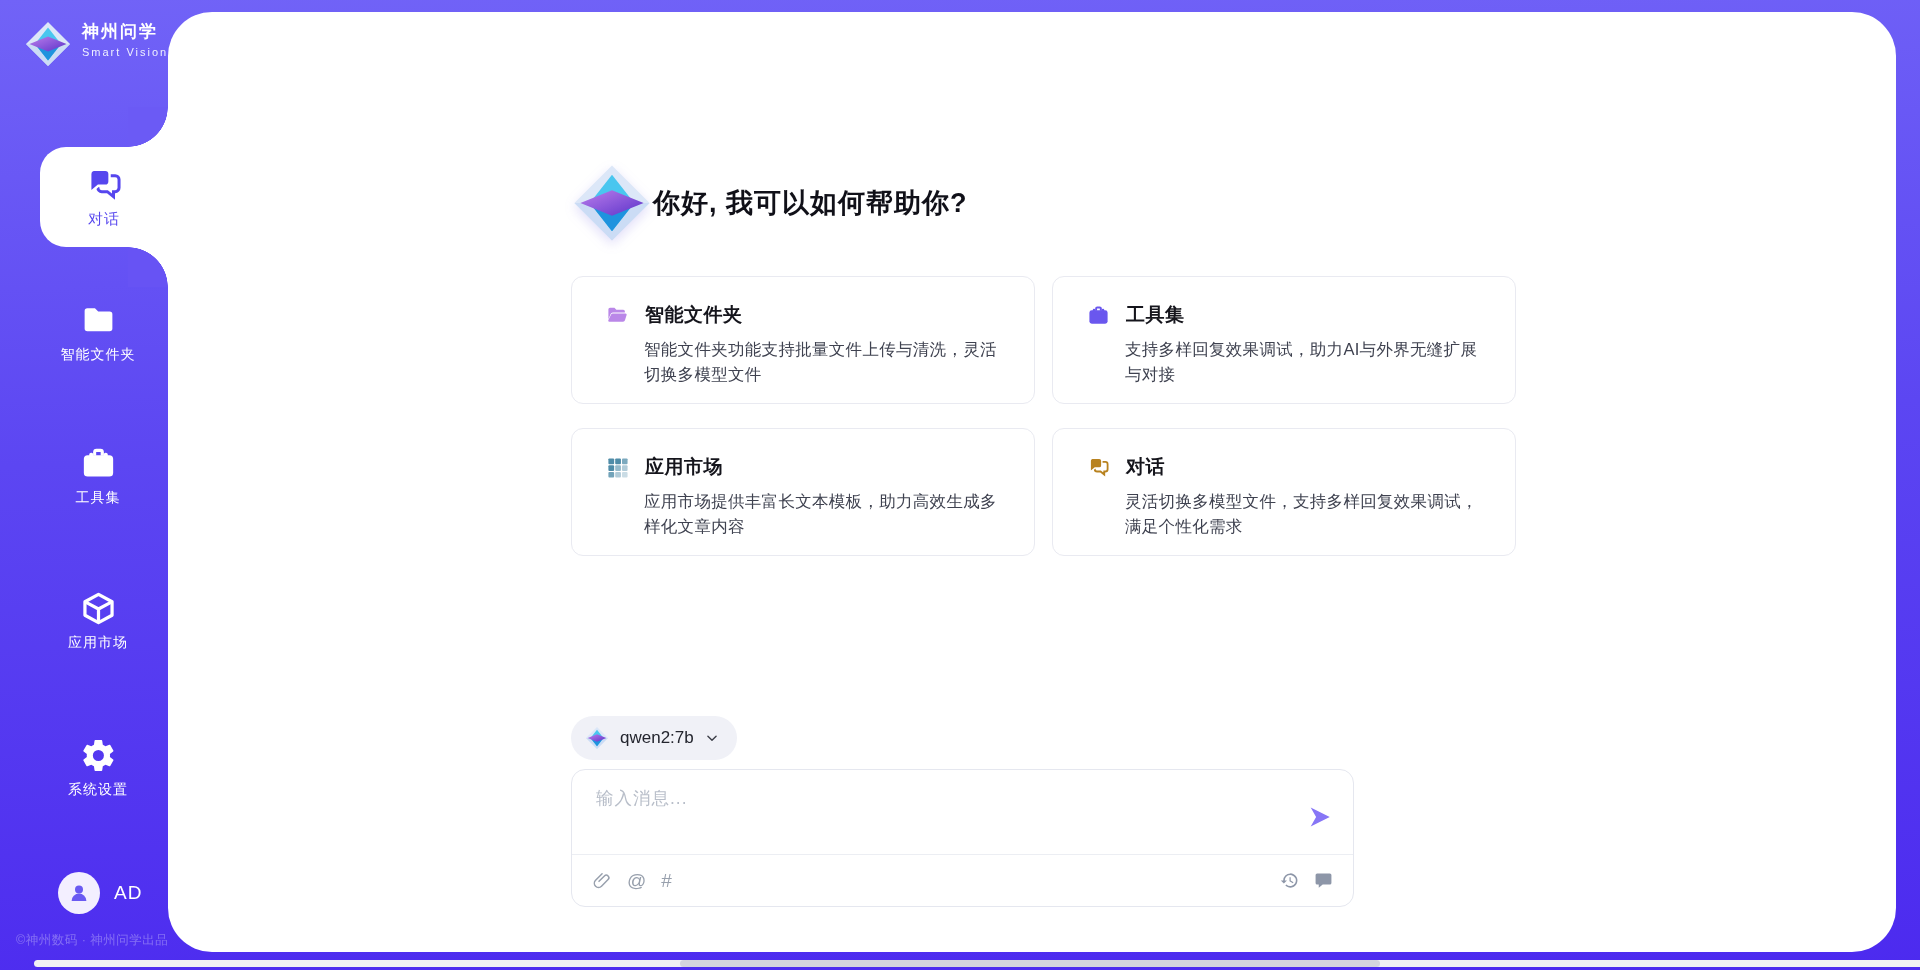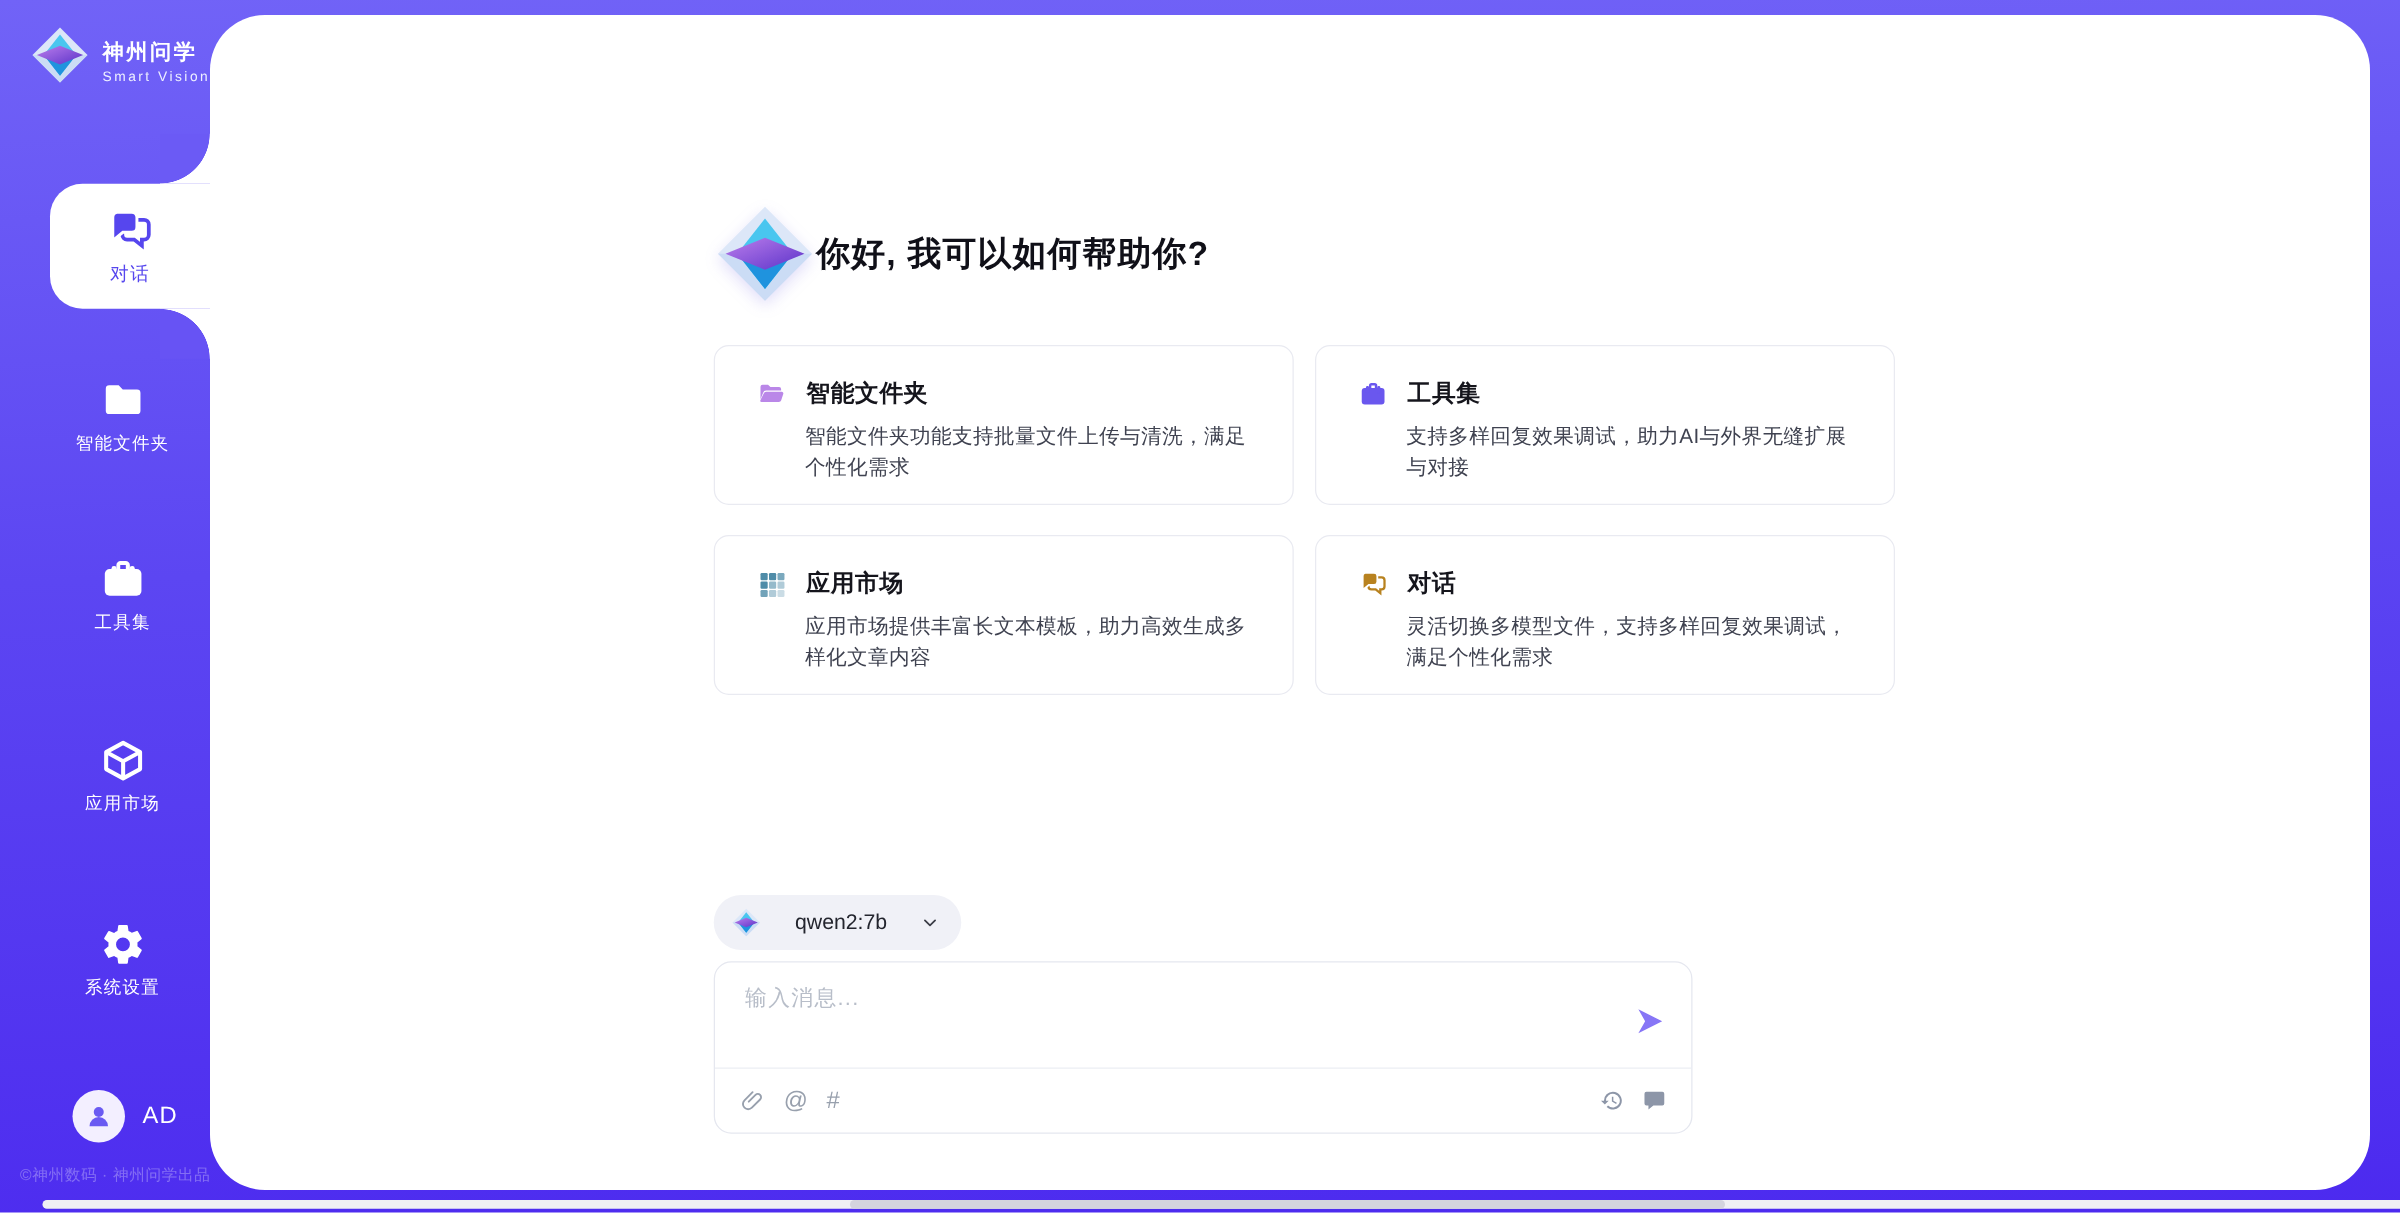--- a/index.html
+++ b/index.html
@@ -4,21 +4,21 @@
 <style>
   * { margin:0; padding:0; box-sizing:border-box; }
   html,body { width:1920px; height:970px; overflow:hidden; }
   body {
     font-family:"Liberation Sans","DejaVu Sans",sans-serif;
     background:linear-gradient(178deg,#7163F7 0%,#5C46F2 45%,#4C2AEF 100%);
     position:relative; color:#15151c;
   }
 
   
-  .logo-block { position:absolute; left:24px; top:20px; display:flex; align-items:flex-end; gap:10px; }
+  .logo-block { position:absolute; left:24px; top:20px; display:flex; align-items:flex-start; gap:10px; }
   .logo-text-cn { color:#fff; font-size:17px; font-weight:700; letter-spacing:2px; }
   .logo-text-en { color:#eef0ff; font-size:11px; letter-spacing:2px; margin-top:3px; }
 
   .nav-item { position:absolute; left:28px; width:140px; display:flex; flex-direction:column; align-items:center; cursor:pointer; }
   .nav-item .lbl { margin-top:7px; color:#fff; font-size:14px; letter-spacing:1px; }
   .nav-folders  { top:302px; }
   .nav-tools    { top:445px; }
   .nav-apps     { top:590px; }
   .nav-settings { top:737px; }
 
@@ -47,21 +47,21 @@
 
   .cards { position:absolute; left:403px; top:264px; width:945px; display:grid;
            grid-template-columns:1fr 1fr; column-gap:17px; row-gap:24px; }
   .card { height:128px; border:1px solid #E9EAF1; border-radius:12px; background:#fff;
           padding:25px 28px 0 34px; cursor:pointer; }
   .card-head { display:flex; align-items:center; gap:16px; }
   .card-title { font-size:19px; font-weight:700; color:#15151c; letter-spacing:.5px; }
   .card-desc { margin:9px 0 0 38px; font-size:16.5px; color:#3F4250; line-height:1.5; letter-spacing:.3px; }
 
   .model-pill { position:absolute; left:403px; top:704px; height:44px; padding:0 18px 0 14px;
-                background:#F0F1F7; border-radius:22px; display:inline-flex; align-items:center; gap:27px; cursor:pointer; }
+                background:#F0F1F7; border-radius:22px; display:inline-flex; align-items:center; gap:11px; cursor:pointer; }
   .model-name { font-size:17px; color:#23252E; }
 
   .composer { position:absolute; left:403px; top:757px; width:783px; height:138px;
               border:1px solid #E5E7EF; border-radius:14px; background:#fff; }
   .composer textarea {
     position:absolute; left:24px; top:16px; width:860px; height:58px;
     border:none; outline:none; resize:none; font-family:inherit;
     font-size:17.5px; color:#2a2c36; background:transparent;
   }
   .composer textarea::placeholder { color:#B8BEC9; letter-spacing:1px; }
@@ -185,21 +185,21 @@
     <div class="card">
       <div class="card-head">
         <svg width="23" height="23" viewBox="0 0 24 24">
           <g fill="#BA87E8">
             <path d="M2.5 5.6a1.7 1.7 0 0 1 1.7-1.7h4.6l2 2h7.2a1.7 1.7 0 0 1 1.7 1.7v1.2H7.2a2.6 2.6 0 0 0-2.5 1.9L2.5 16z"></path>
             <path d="M3.4 18.4h14.4a2.1 2.1 0 0 0 2-1.5l1.7-5.3a1.35 1.35 0 0 0-1.3-1.8H7.2a2.1 2.1 0 0 0-2 1.5L2.4 17a1.05 1.05 0 0 0 1 1.4z"></path>
           </g>
         </svg>
         <div class="card-title">智能文件夹</div>
       </div>
-      <div class="card-desc">智能文件夹功能支持批量文件上传与清洗，满足个性化需求</div>
+      <div class="card-desc">智能文件夹功能支持批量文件上传与清洗，灵活切换多模型文件</div>
     </div>
 
     <div class="card">
       <div class="card-head">
         <svg width="23" height="23" viewBox="0 0 24 24" style="color:#6A57EE">
             <use href="#toolbox-sym"></use>
           </svg>
         <div class="card-title">工具集</div>
       </div>
       <div class="card-desc">支持多样回复效果调试，助力AI与外界无缝扩展与对接</div>

